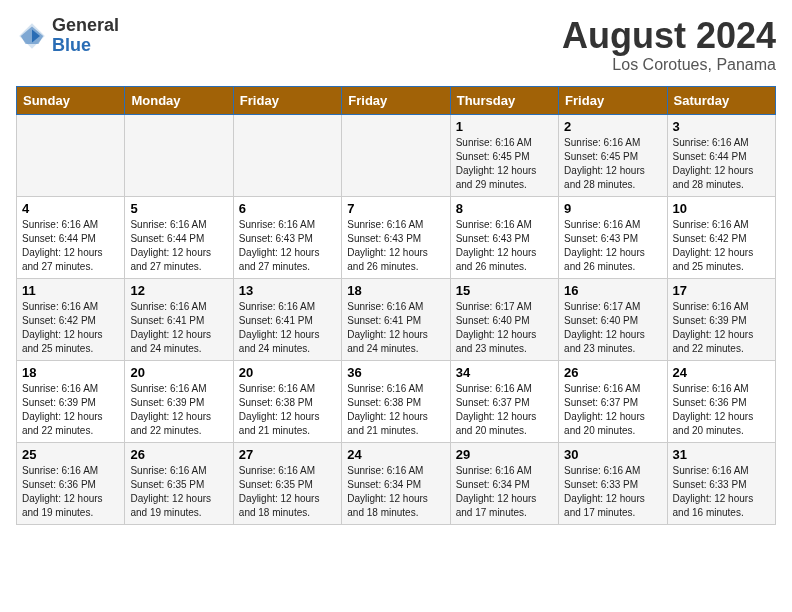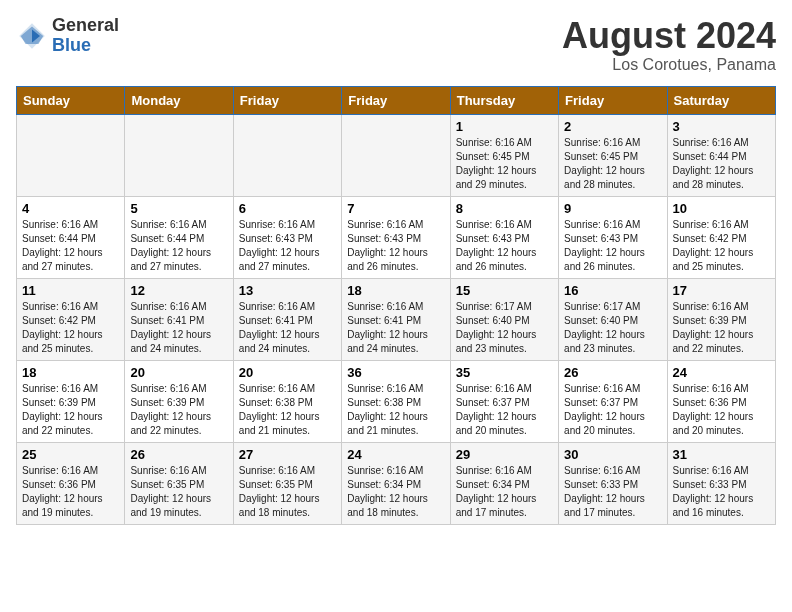--- a/index.html
+++ b/index.html
@@ -282,21 +282,21 @@
 and 21 minutes.</div>
         </td>
         <td>
           <span class="day-num">36</span>
           <div class="day-info" style="white-space: pre-line;">Sunrise: 6:16 AM
 Sunset: 6:38 PM
 Daylight: 12 hours
 and 21 minutes.</div>
         </td>
         <td>
-          <span class="day-num">35</span>
+          <span class="day-num">34</span>
           <div class="day-info" style="white-space: pre-line;">Sunrise: 6:16 AM
 Sunset: 6:37 PM
 Daylight: 12 hours
 and 20 minutes.</div>
         </td>
         <td>
           <span class="day-num">26</span>
           <div class="day-info" style="white-space: pre-line;">Sunrise: 6:16 AM
 Sunset: 6:37 PM
 Daylight: 12 hours

